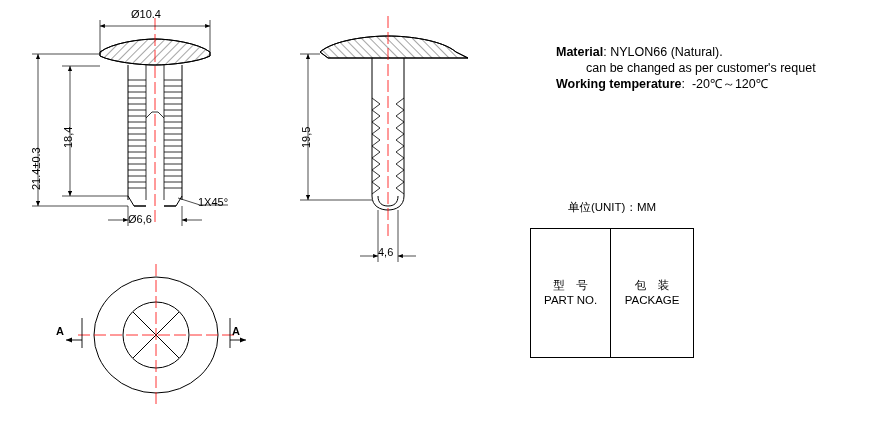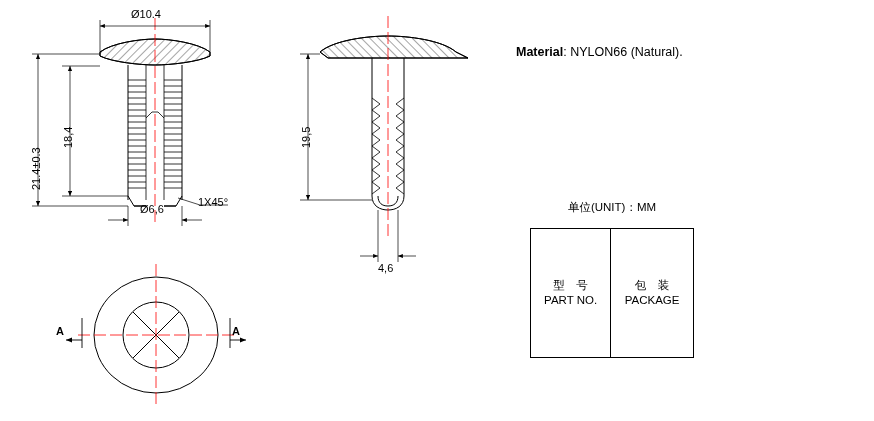--- a/index.html
+++ b/index.html
@@ -10,21 +10,21 @@
     color:#000;
     position:relative;
     overflow:hidden;
   }
   .stage{position:absolute;left:0;top:0;width:856px;height:421px;}
   svg.draw{position:absolute;left:0;top:0;width:874px;height:421px;}
   .txt{position:absolute;white-space:pre;}
 
   
   .spec{position:absolute;left:516px;top:44px;width:350px;font-size:12.5px;line-height:16px;}
-  .spec .row{display:block;white-space:pre;}
+  .spec .row{display:block;white-space:pre;margin-left:40px;}
   .spec b{font-weight:bold;}
   .indent1{padding-left:30px;display:inline-block;}
 
   
   .tbl{position:absolute;left:530px;top:228px;width:164px;height:130px;}
   .tbl table{border-collapse:collapse;width:164px;height:130px;}
   .tbl td{border:1px solid #000;text-align:center;vertical-align:middle;font-size:11.5px;line-height:15px;padding:0;}
   .unit{position:absolute;left:530px;top:200px;width:164px;text-align:center;font-size:11.5px;}
 
   .dimlabel{font-size:11px;}
@@ -141,29 +141,31 @@
     <g stroke="#000" stroke-width="0.9" fill="none">
       <path d="M82,318 L82,348 M230,318 L230,348"></path>
       <line x1="82" y1="340" x2="66" y2="340" marker-end="url(#ar)"></line>
       <line x1="230" y1="340" x2="246" y2="340" marker-end="url(#ar)"></line>
     </g>
   </svg>
 
   <div class="txt dimlabel" style="left:131px;top:8px;">Ø10.4</div>
   <div class="txt dimlabel vert" style="left:30px;top:190px;">21.4±0.3</div>
   <div class="txt dimlabel vert" style="left:62px;top:148px;">18,4</div>
-  <div class="txt dimlabel" style="left:128px;top:203px;margin-left:12px;">Ø6,6</div>
+  <div class="txt dimlabel" style="left:128px;top:213px;">Ø6,6</div>
   <div class="txt dimlabel" style="left:198px;top:196px;">1X45°</div>
   <div class="txt dimlabel vert" style="left:300px;top:148px;">19,5</div>
-  <div class="txt dimlabel" style="left:378px;top:262px;">4,6</div>
+  <div class="txt dimlabel" style="left:378px;top:246px;">4,6</div>
   <div class="txt dimlabel" style="left:56px;top:325px;font-weight:bold;">A</div>
   <div class="txt dimlabel" style="left:232px;top:325px;font-weight:bold;">A</div>
 
   <div class="spec">
     <div class="row"><b>Material</b><span>: NYLON66 (Natural).</span></div>
+    <div class="row"><span class="indent1">can be changed as per customer's requet</span></div>
+    <div class="row"><b>Working temperature</b><span>:  -20℃～120℃</span></div>
   </div>
 
   <div class="unit">单位(UNIT)：MM</div>
 
   <div class="tbl">
     <table>
       <tbody>
           <tr>
         <td>
           <div>型　号</div>

